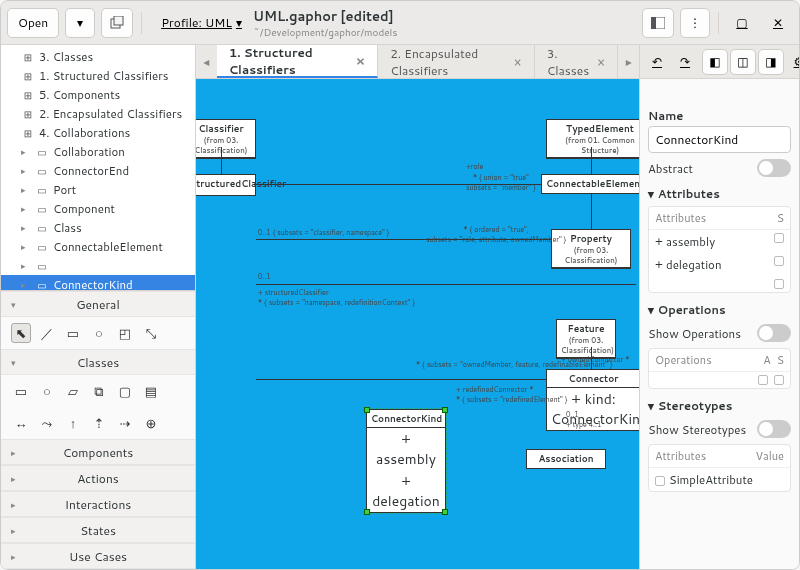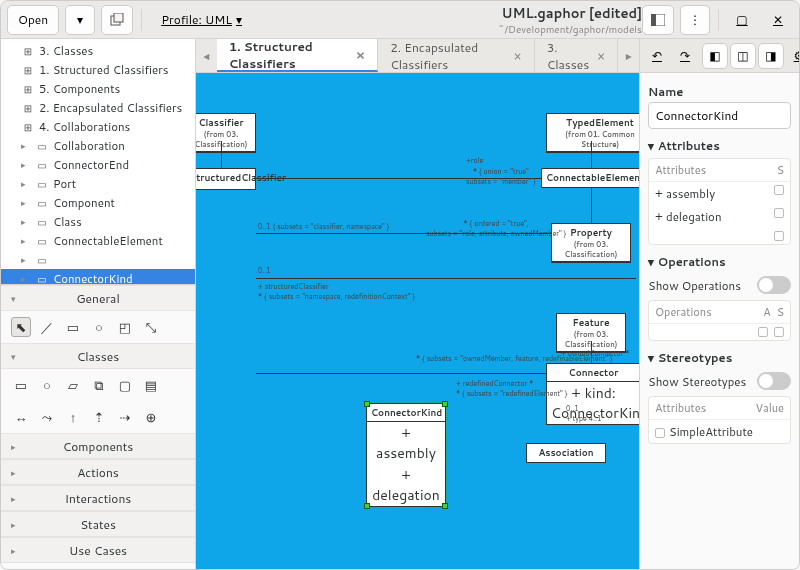--- a/index.html
+++ b/index.html
@@ -1,19 +1,19 @@
 <!DOCTYPE html>
 <html><head>
 <meta charset="utf-8">
 <style>
 * { box-sizing: border-box; margin: 0; padding: 0; font-family: -apple-system, "Segoe UI", Cantarell, sans-serif; }
 body { width: 800px; height: 570px; background: #f6f5f4; display: flex; flex-direction: column; overflow: hidden; font-size: 12px; color: #2e3436; border: 1px solid #ccc; border-radius: 8px; }
-.titlebar { display: flex; align-items: center; height: 38px; padding: 0 6px; border-bottom: 1px solid #d6d3d0; background: #ebeae8; }
+.titlebar { display: flex; align-items: center; height: 44px; padding: 0 6px; border-bottom: 1px solid #d6d3d0; background: #ebeae8; }
 .tb-left, .tb-right { display: flex; align-items: center; gap: 6px; }
-.tb-center { flex: 1; text-align: right; }
+.tb-center { flex: 1; text-align: left; }
 .tb-title { font-weight: 600; font-size: 13px; }
 .tb-sub { font-size: 10px; color: #888; }
 .btn { background: #fdfdfd; border: 1px solid #cfcbc7; border-radius: 5px; height: 30px; padding: 0 10px; display: inline-flex; align-items: center; gap: 4px; font-size: 12px; cursor: pointer; }
 .btn.icon { padding: 0 8px; justify-content: center; min-width: 30px; }
 .btn.flat { background: transparent; border-color: transparent; text-decoration: underline; }
 .sep { width: 1px; height: 22px; background: #d6d3d0; margin: 0 2px; }
 .main { flex: 1; display: flex; overflow: hidden; }
 .sidebar { width: 195px; display: flex; flex-direction: column; border-right: 1px solid #d6d3d0; background: #fafafa; }
 .tree { flex: 0 0 245px; overflow: hidden; font-size: 11.5px; padding: 2px 0; background: #fff; }
 .tree-item { display: flex; align-items: center; height: 19px; padding-left: 6px; gap: 4px; white-space: nowrap; }
@@ -39,21 +39,21 @@
 .umlbox .hd { border-bottom: 1px solid #333; padding: 2px 4px; font-weight: 600; }
 .umlbox .sub { font-size: 7px; color: #666; }
 .umlbox .row { padding: 1px 4px; text-align: center; font-size: 14px; }
 .umlbox.sel { outline: 1px dashed #2a7; }
 .handle { position: absolute; width: 6px; height: 6px; background: #4c4; border: 1px solid #060; }
 .line { position: absolute; background: #333; }
 .note { position: absolute; font-size: 7px; color: #444; text-align: center; }
 .props { width: 160px; border-left: 1px solid #d6d3d0; background: #fafafa; display: flex; flex-direction: column; font-size: 11.5px; }
 .props-top { height: 34px; display: flex; align-items: center; gap: 2px; padding: 0 4px; border-bottom: 1px solid #d6d3d0; background: #eae8e5; }
 .props-top .btn { height: 26px; min-width: 26px; padding: 0 6px; }
-.props-body { flex: 1; padding: 6px 8px; overflow: auto; }
+.props-body { flex: 1; padding: 6px 8px; overflow: auto; margin-top: 18px; }
 .prop-label { font-weight: 600; margin: 4px 0 2px; }
 .prop-input { width: 100%; border: 1px solid #ccc; border-radius: 4px; padding: 4px 6px; font-size: 12px; background: #fff; }
 .prop-row { display: flex; align-items: center; justify-content: space-between; margin: 6px 0; }
 .toggle { width: 34px; height: 18px; border-radius: 9px; background: #ccc; position: relative; }
 .toggle .knob { position: absolute; width: 14px; height: 14px; background: #fff; border-radius: 50%; top: 2px; left: 2px; }
 .toggle.on { background: #3584e4; }
 .toggle.on .knob { left: 18px; }
 .section-h { display: flex; align-items: center; gap: 4px; font-weight: 600; margin-top: 8px; }
 .list { border: 1px solid #e6e3e0; border-radius: 4px; margin-top: 4px; background: #fff; }
 .list-head { display: flex; justify-content: space-between; padding: 3px 6px; color: #888; font-size: 11px; border-bottom: 1px solid #eee; }
@@ -254,21 +254,21 @@
         </div>
       <div class="umlbox" style="left:350px;top:40px;width:108px">
           <div class="hd"><span>TypedElement</span><div class="sub">(from 01. Common Structure)</div></div>
         </div>
       <div class="umlbox" style="left:345px;top:95px;width:100px;height:20px">
           <div class="hd" style="border:none">ConnectableElement</div>
         </div>
       <div class="umlbox" style="left:355px;top:150px;width:80px">
           <div class="hd"><span>Property</span><div class="sub">(from 03. Classification)</div></div>
         </div>
-      <div class="umlbox" style="left:360px;top:240px;width:70px">
+      <div class="umlbox" style="left:360px;top:240px;width:60px">
           <div class="hd"><span>Feature</span><div class="sub">(from 03. Classification)</div></div>
         </div>
       <div class="umlbox" style="left:350px;top:290px;width:95px">
           <div class="hd">Connector</div>
           <div class="row">+ kind: ConnectorKind</div>
         </div>
       <div class="umlbox sel" style="left:170px;top:330px;width:80px">
         <div class="hd">ConnectorKind</div>
         <div class="row">+ assembly</div>
         <div class="row">+ delegation</div>
@@ -314,20 +314,26 @@
       <button class="btn icon">◧</button>
       <button class="btn icon">◫</button>
       <button class="btn icon">◨</button>
       <button class="btn icon flat">
           <span>⚙</span>
         </button>
     </div>
     <div class="props-body">
       <div class="prop-label">Name</div>
       <input class="prop-input" value="ConnectorKind" style="">
+      <div class="prop-row">
+          <span>Abstract</span>
+          <div class="toggle">
+            <div class="knob"></div>
+          </div>
+        </div>
 
       <div class="section-h">
           <span>▾</span>
           <span>Attributes</span>
         </div>
       <div class="list">
         <div class="list-head">
             <span>Attributes</span>
             <span>S</span>
           </div>

